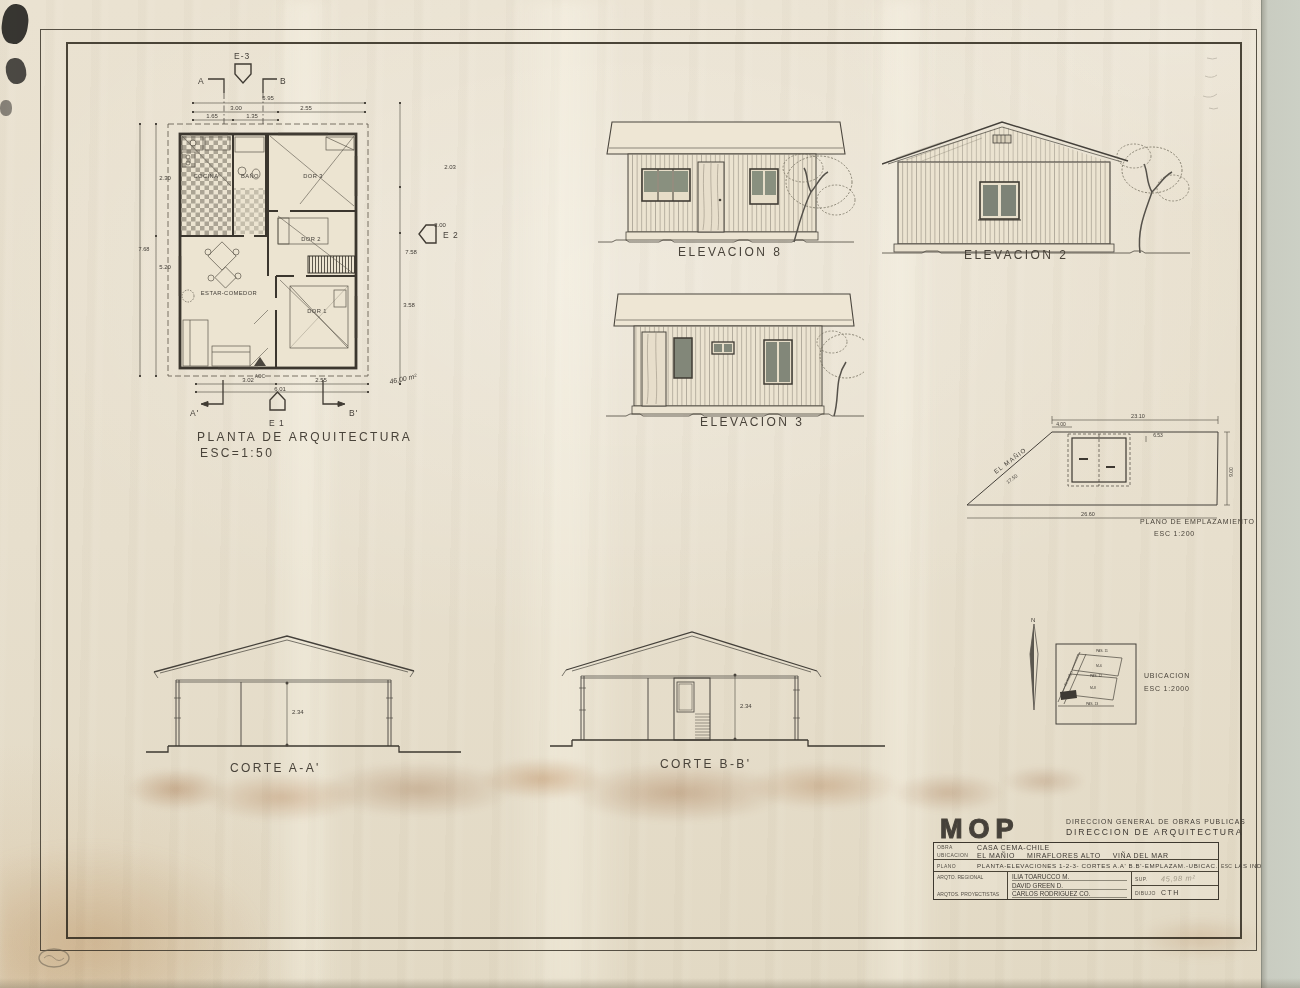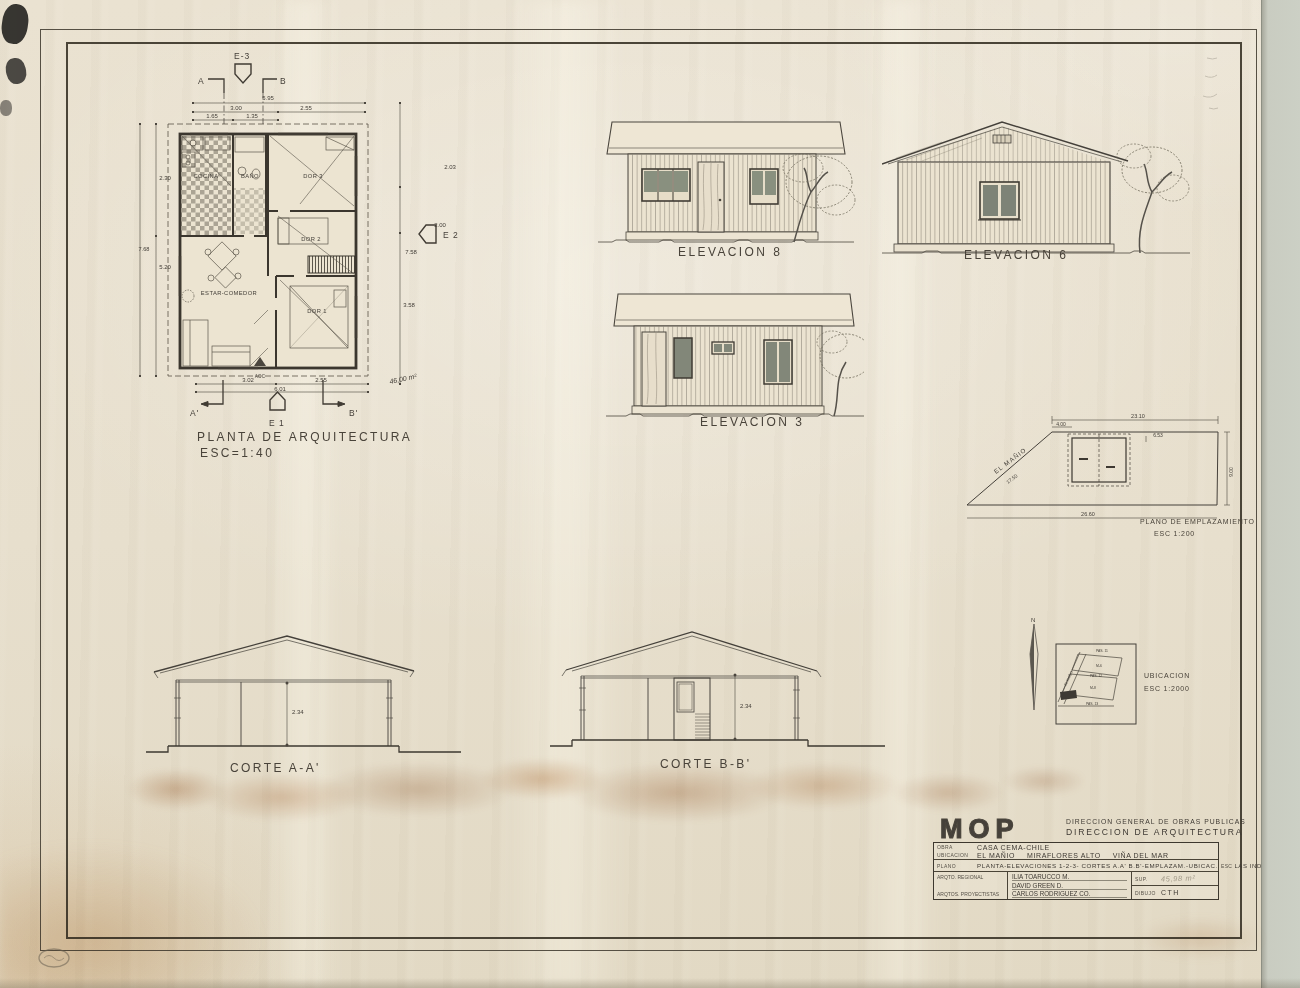--- a/index.html
+++ b/index.html
@@ -193,21 +193,21 @@
       <text x="70" y="38">A</text>
       <text x="152" y="38">B</text>
       <text x="62" y="370">A'</text>
       <text x="221" y="370">B'</text>
       <text x="141" y="380">E 1</text>
       <text x="315" y="192">E 2</text>
     </g>
     <text transform="translate(262,338) rotate(-12)" font-size="7" fill="#968d7b" font-style="italic">46,00 m²</text>
   </svg>
   <div class="lab" style="left:197px;top:430px;">PLANTA DE ARQUITECTURA</div>
-  <div class="lab" style="left:200px;top:446px;">ESC=1:40</div>
+  <div class="lab" style="left:200px;top:446px;">ESC=1:50</div>
 
   <svg class="abs" style="left:598px;top:112px" width="258" height="142" viewBox="0 0 258 142">
     <defs>
       <pattern id="sidA" width="4.6" height="10" patternUnits="userSpaceOnUse">
           <path d="M2.3 0 V10" stroke="#8a8375" stroke-width="0.55"></path>
         </pattern>
     </defs>
     <polygon points="14,10 242,10 247,42 9,42" fill="#eee6d4" stroke="#4b463e" stroke-width="1.1"></polygon>
     <line x1="11" y1="36" x2="245" y2="36" stroke="#4b463e" stroke-width="0.6"></line>
     <rect x="30" y="42" width="188" height="78" fill="#ebe3d0" stroke="#4b463e" stroke-width="1"></rect>
@@ -259,21 +259,21 @@
     <line x1="96" y1="114" x2="139" y2="114" stroke="#3f3b33" stroke-width="1"></line>
     <rect x="12" y="138" width="220" height="8" fill="#e9e1cf" stroke="#44403a" stroke-width="0.8"></rect>
     <path d="M0,147 h40 l4,-2 h12 l3,2 h90 l5,-2 h10 l4,2 h80 l4,-2 h8 l3,2 h45" stroke="#4b463e" stroke-width="0.8" fill="none"></path>
     <g>
       <path d="M258,147 C255,122 264,104 270,86 M270,86 C264,76 266,66 262,58 M270,86 C278,78 282,70 290,66" stroke="#55514a" stroke-width="1.5" fill="none"></path>
       <ellipse cx="270" cy="64" rx="30" ry="23" fill="none" stroke="#6e6959" stroke-width="0.8" stroke-dasharray="2 1.6"></ellipse>
       <ellipse cx="252" cy="50" rx="17" ry="12" fill="none" stroke="#6e6959" stroke-width="0.7" stroke-dasharray="2 1.6"></ellipse>
       <ellipse cx="291" cy="82" rx="16" ry="13" fill="none" stroke="#6e6959" stroke-width="0.7" stroke-dasharray="2 1.6"></ellipse>
     </g>
   </svg>
-  <div class="lab" style="left:964px;top:248px;">ELEVACION 6</div>
+  <div class="lab" style="left:964px;top:248px;">ELEVACION 2</div>
 
   <svg class="abs" style="left:606px;top:286px" width="258" height="144" viewBox="0 0 258 144">
     <defs>
       <pattern id="sidC" width="4.6" height="10" patternUnits="userSpaceOnUse">
           <path d="M2.3 0 V10" stroke="#8a8375" stroke-width="0.55"></path>
         </pattern>
     </defs>
     <polygon points="12,8 244,8 248,40 8,40" fill="#eee6d4" stroke="#4b463e" stroke-width="1.1"></polygon>
     <line x1="10" y1="34" x2="246" y2="34" stroke="#4b463e" stroke-width="0.6"></line>
     <rect x="28" y="40" width="188" height="80" fill="#ebe3d0" stroke="#4b463e" stroke-width="1"></rect>

